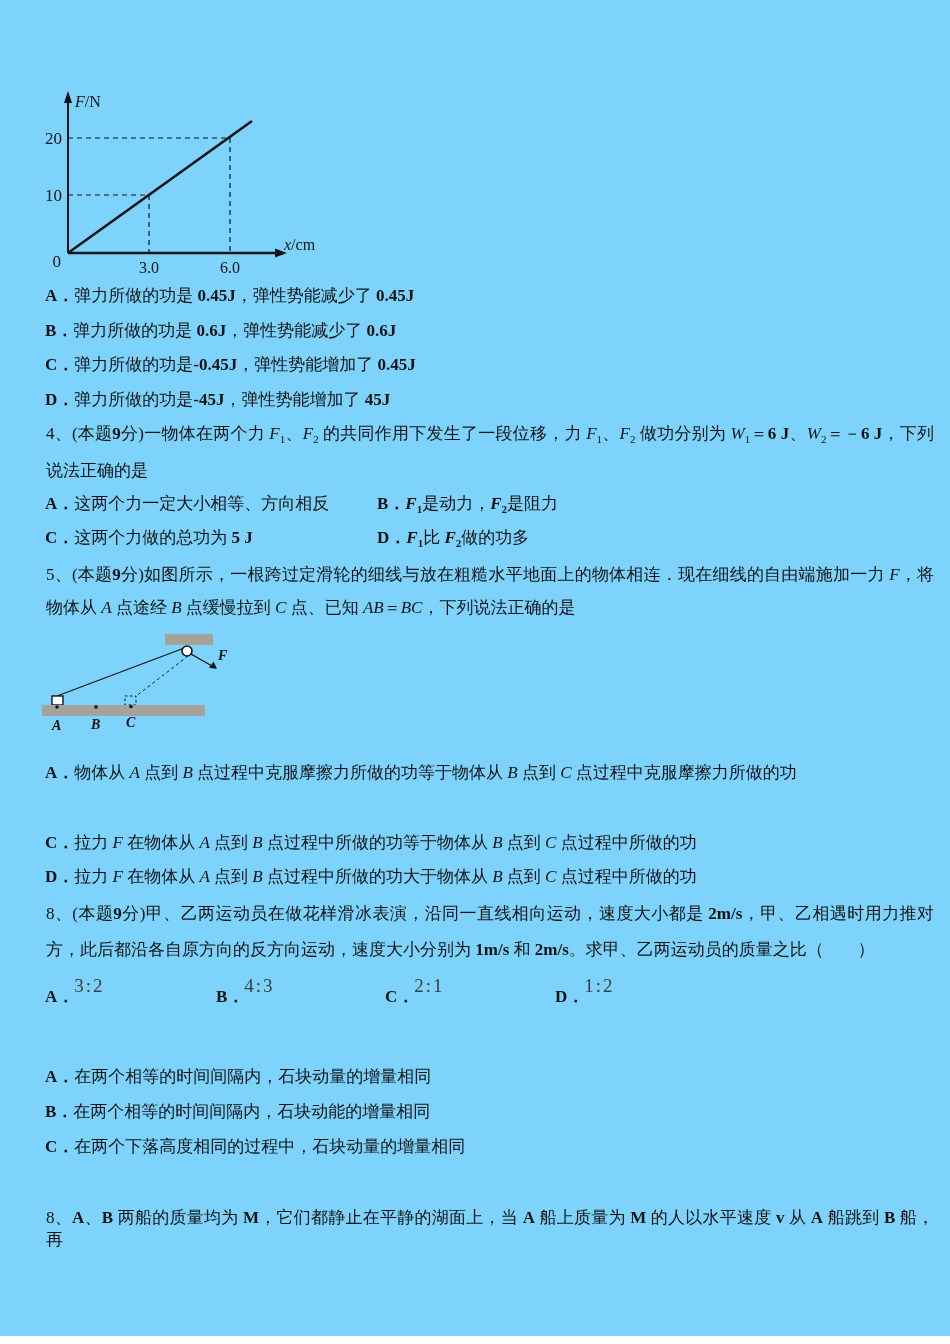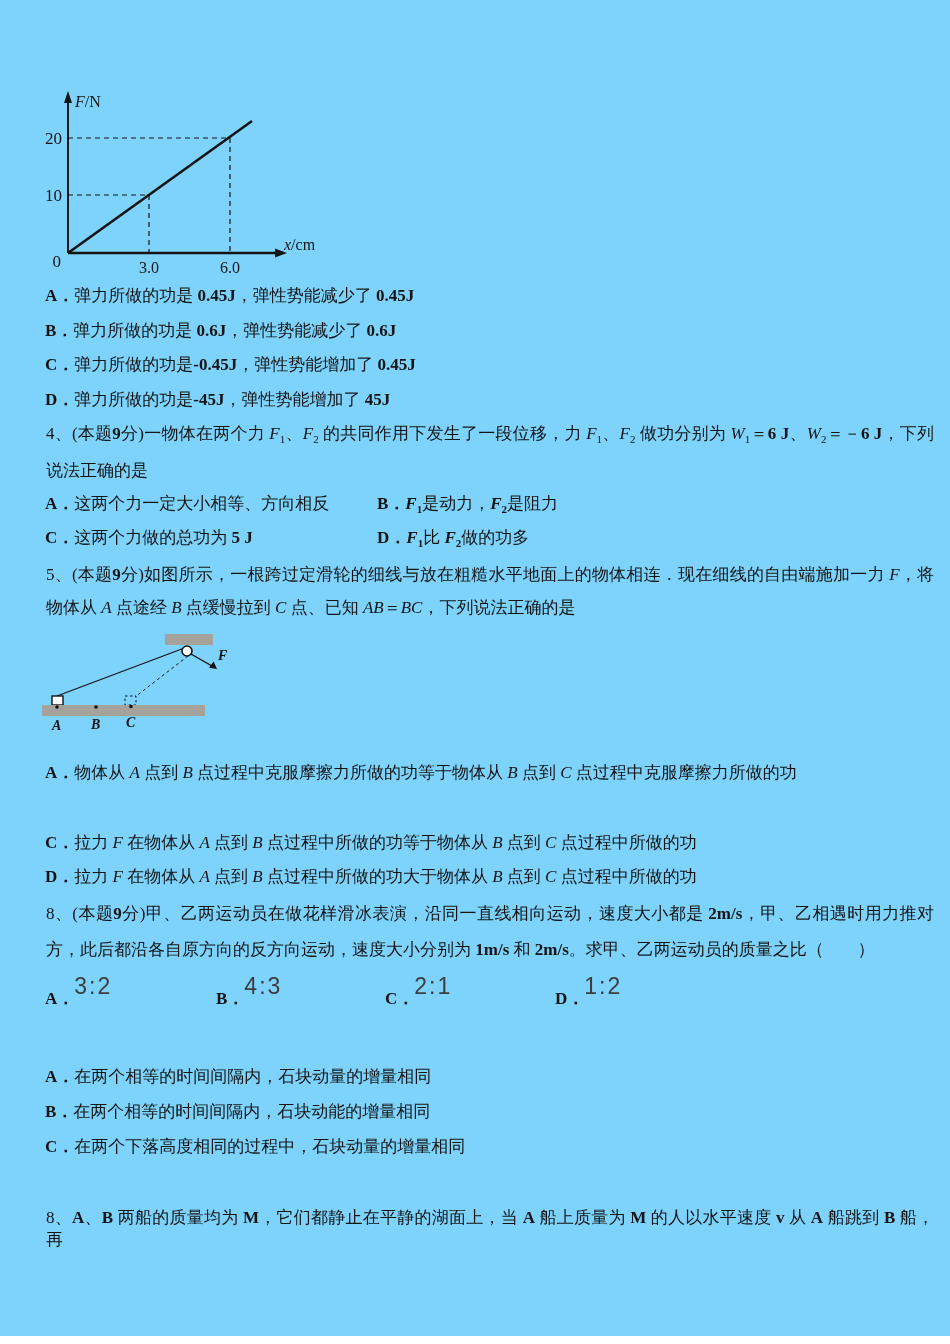--- a/index.html
+++ b/index.html
@@ -5,22 +5,22 @@
   html,body{margin:0;padding:0;background:#fff;}
   .page{position:relative;width:950px;height:1336px;background:#7dd3fc;overflow:hidden;
         font-family:"Liberation Serif","DejaVu Serif",serif;color:#141414;font-size:17px;}
   .line{position:absolute;line-height:22px;white-space:nowrap;}
   .stem{position:absolute;width:888px;text-align:justify;margin-left:14px;}
   .b{font-weight:bold;}
   .i{font-style:italic;}
   .bi{font-weight:bold;font-style:italic;}
   .sub{font-size:11px;vertical-align:-4px;}
   .bsub{font-size:11px;vertical-align:-4px;font-weight:bold;}
-  .ratio{font-size:23px;color:#3d3d3d;letter-spacing:2px;position:relative;top:-10px;font-weight:normal;
-         font-family:Liberation Sans, sans-serif;}
+  .ratio{font-size:19px;color:#3d3d3d;letter-spacing:2px;position:relative;top:-10px;font-weight:normal;
+         font-family:Liberation Serif, serif;}
   .optletter{font-weight:bold;}
   svg text{font-family:"Liberation Serif","DejaVu Serif",serif;fill:#141414;}
   .axis-num{font-size:17px;}
   .axis-num-sm{font-size:16px;}
   .axis-lab{font-size:16px;}
   .it{font-style:italic;}
   .figlab{font-size:14px;font-style:italic;font-weight:bold;}
 </style>
 </head>
 <body>

